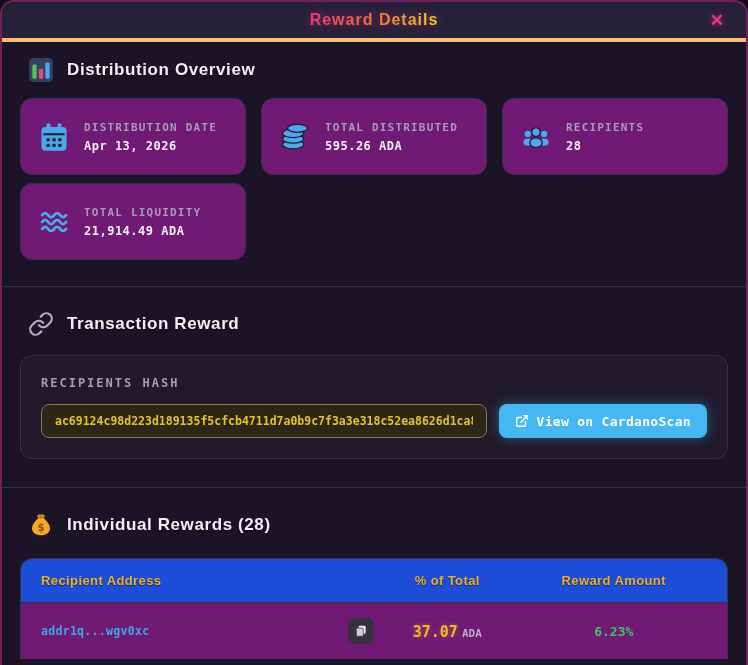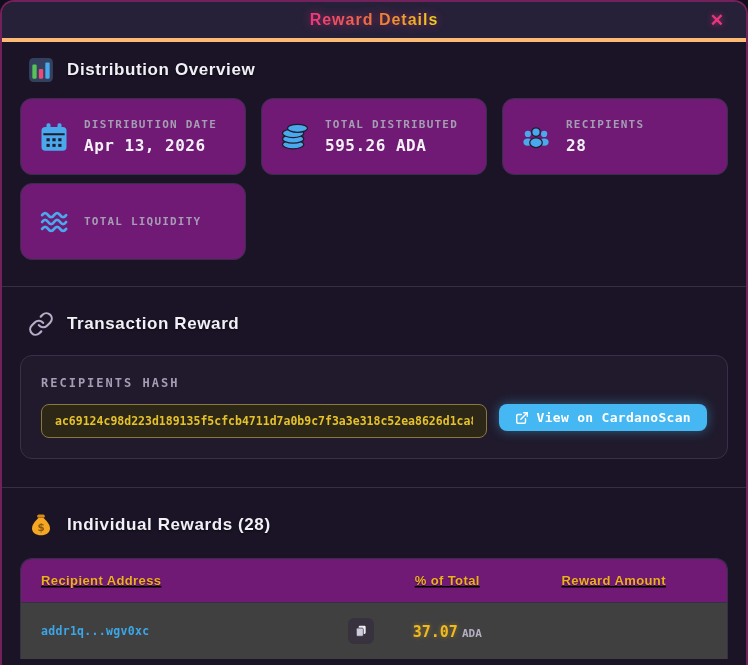--- a/index.html
+++ b/index.html
@@ -51,60 +51,60 @@
   .cards { display:grid; grid-template-columns:repeat(3,1fr); gap:8px 15px; }
   .card {
     background:#701a75; border:1px solid #383049; border-radius:12px;
     height:77px; padding:0 18px;
     display:flex; align-items:center; gap:15px;
   }
   .card-icon { width:30px; height:30px; flex:0 0 30px; }
   .card-label { color:#a59db3; font-family:"DejaVu Sans Mono", monospace;
                 font-size:11px; font-weight:bold; letter-spacing:1.2px; }
   .card-value { color:#f3f1f7; font-family:"DejaVu Sans Mono", monospace;
-                font-size:16px; font-weight:bold; margin-top:5px; letter-spacing:.5px; }
+                font-size:12px; font-weight:bold; margin-top:5px; letter-spacing:.5px; }
 
   
   .transaction { padding-top:24px; padding-bottom:28px; }
   .transaction .sec-head { margin-bottom:18px; }
   .tx-panel {
     background:#201a2c; border:1px solid #383049; border-radius:12px;
     padding:20px;
   }
   .tx-label { color:#a59db3; font-family:"DejaVu Sans Mono", monospace;
               font-size:12px; font-weight:bold; letter-spacing:2px; margin-bottom:14px; }
   .tx-row { display:flex; gap:12px; align-items:stretch; }
   .tx-hash-input {
     flex:1; min-width:0; height:34px;
     background:#2d2717; border:1px solid #8a7a3a; border-radius:8px;
     color:#e5c22c; font-family:"DejaVu Sans Mono", monospace;
     font-size:11.5px; font-weight:bold; padding:0 13px; outline:none;
   }
   .tx-view-btn {
-    flex:0 0 auto; height:27px; padding:0 16px;
+    flex:0 0 auto; height:34px; padding:0 16px;
     background:#45b7f2; border:none; border-radius:8px;
     color:#ffffff; font-family:"DejaVu Sans Mono", monospace;
     font-size:13px; font-weight:bold; letter-spacing:.3px;
     display:flex; align-items:center; gap:8px; cursor:pointer;
     box-shadow:0 0 12px rgba(69,183,242,.45);
   }
 
   
   .rewards { padding-top:24px; }
   .rewards .sec-head { margin-bottom:20px; }
   .rw-table {
     border:1px solid #363046; border-bottom:none;
     border-radius:12px 12px 0 0; overflow:hidden;
   }
   .rw-grid { display:grid; grid-template-columns:50% 22% 28%; align-items:center; }
-  .rw-head { background:#701a75; padding:14px 20px;text-decoration:underline; }
+  .rw-head { background:#1d4ed8; padding:14px 20px; }
   .rw-head .col { color:#edb11f; font-size:13px; font-weight:bold; letter-spacing:.4px;
                   text-shadow:0 1px 1px rgba(0,0,0,.5); }
   .col-c { text-align:center; }
-  .rw-row { background:#404040; border-top:1px solid #363046; padding:15px 20px; }
+  .rw-row { background:#701a75; border-top:1px solid #363046; padding:15px 20px; }
   .addr-cell { display:flex; align-items:center; justify-content:space-between; }
   .rw-address { color:#3ba7e8; font-family:"DejaVu Sans Mono", monospace;
                 font-size:11.5px; font-weight:bold; letter-spacing:.3px; }
   .copy-btn { width:26px; height:26px; border:none; border-radius:6px;
               background:#38323f; display:flex; align-items:center; justify-content:center;
               cursor:pointer; }
   .rw-amount { font-family:"DejaVu Sans Mono", monospace; }
   .rw-amount .num { color:#f0b91e; font-size:15px; font-weight:bold;
                     text-shadow:0 0 5px rgba(240,185,30,.4); }
   .rw-amount .cur { color:#b5adc0; font-size:11px; font-weight:bold; margin-left:4px;text-align:right; }
@@ -190,20 +190,21 @@
         <div class="card">
           <svg class="card-icon" viewBox="0 0 24 24">
             <g fill="none" stroke="#4aa8ec" stroke-width="2.2" stroke-linecap="round">
               <path d="M2.5 6.5c1.6-2.2 3.2-2.2 4.8 0s3.2 2.2 4.8 0 3.2-2.2 4.8 0 3.2 2.2 4.8 0"></path>
               <path d="M2.5 12c1.6-2.2 3.2-2.2 4.8 0s3.2 2.2 4.8 0 3.2-2.2 4.8 0 3.2 2.2 4.8 0"></path>
               <path d="M2.5 17.5c1.6-2.2 3.2-2.2 4.8 0s3.2 2.2 4.8 0 3.2-2.2 4.8 0 3.2 2.2 4.8 0"></path>
             </g>
           </svg>
           <div>
             <div class="card-label">TOTAL LIQUIDITY</div>
+            <div class="card-value">21,914.49 ADA</div>
           </div>
         </div>
 
       </div>
     </section>
 
     <section class="transaction sec-divider">
       <div class="sec-head">
         <svg class="sec-icon" viewBox="0 0 24 24">
           <g fill="none" stroke="#b6aec6" stroke-width="2" stroke-linecap="round" stroke-linejoin="round">
@@ -255,18 +256,19 @@
             <button class="copy-btn">
               <svg width="14" height="14" viewBox="0 0 24 24">
                 <rect x="8" y="3" width="12" height="14" rx="2" fill="#efedf4"></rect>
                 <rect x="4" y="7" width="12" height="14" rx="2" fill="#cfcbdc" stroke="#38323f" stroke-width="1.2"></rect>
               </svg>
             </button>
           </div>
           <div class="rw-amount col-c">
             <span class="num">37.07</span><span class="cur">ADA</span>
           </div>
+          <div class="rw-pct col-c">6.23%</div>
         </div>
       </div>
     </section>
 
   </div>
 </div>
 
 </body></html>

